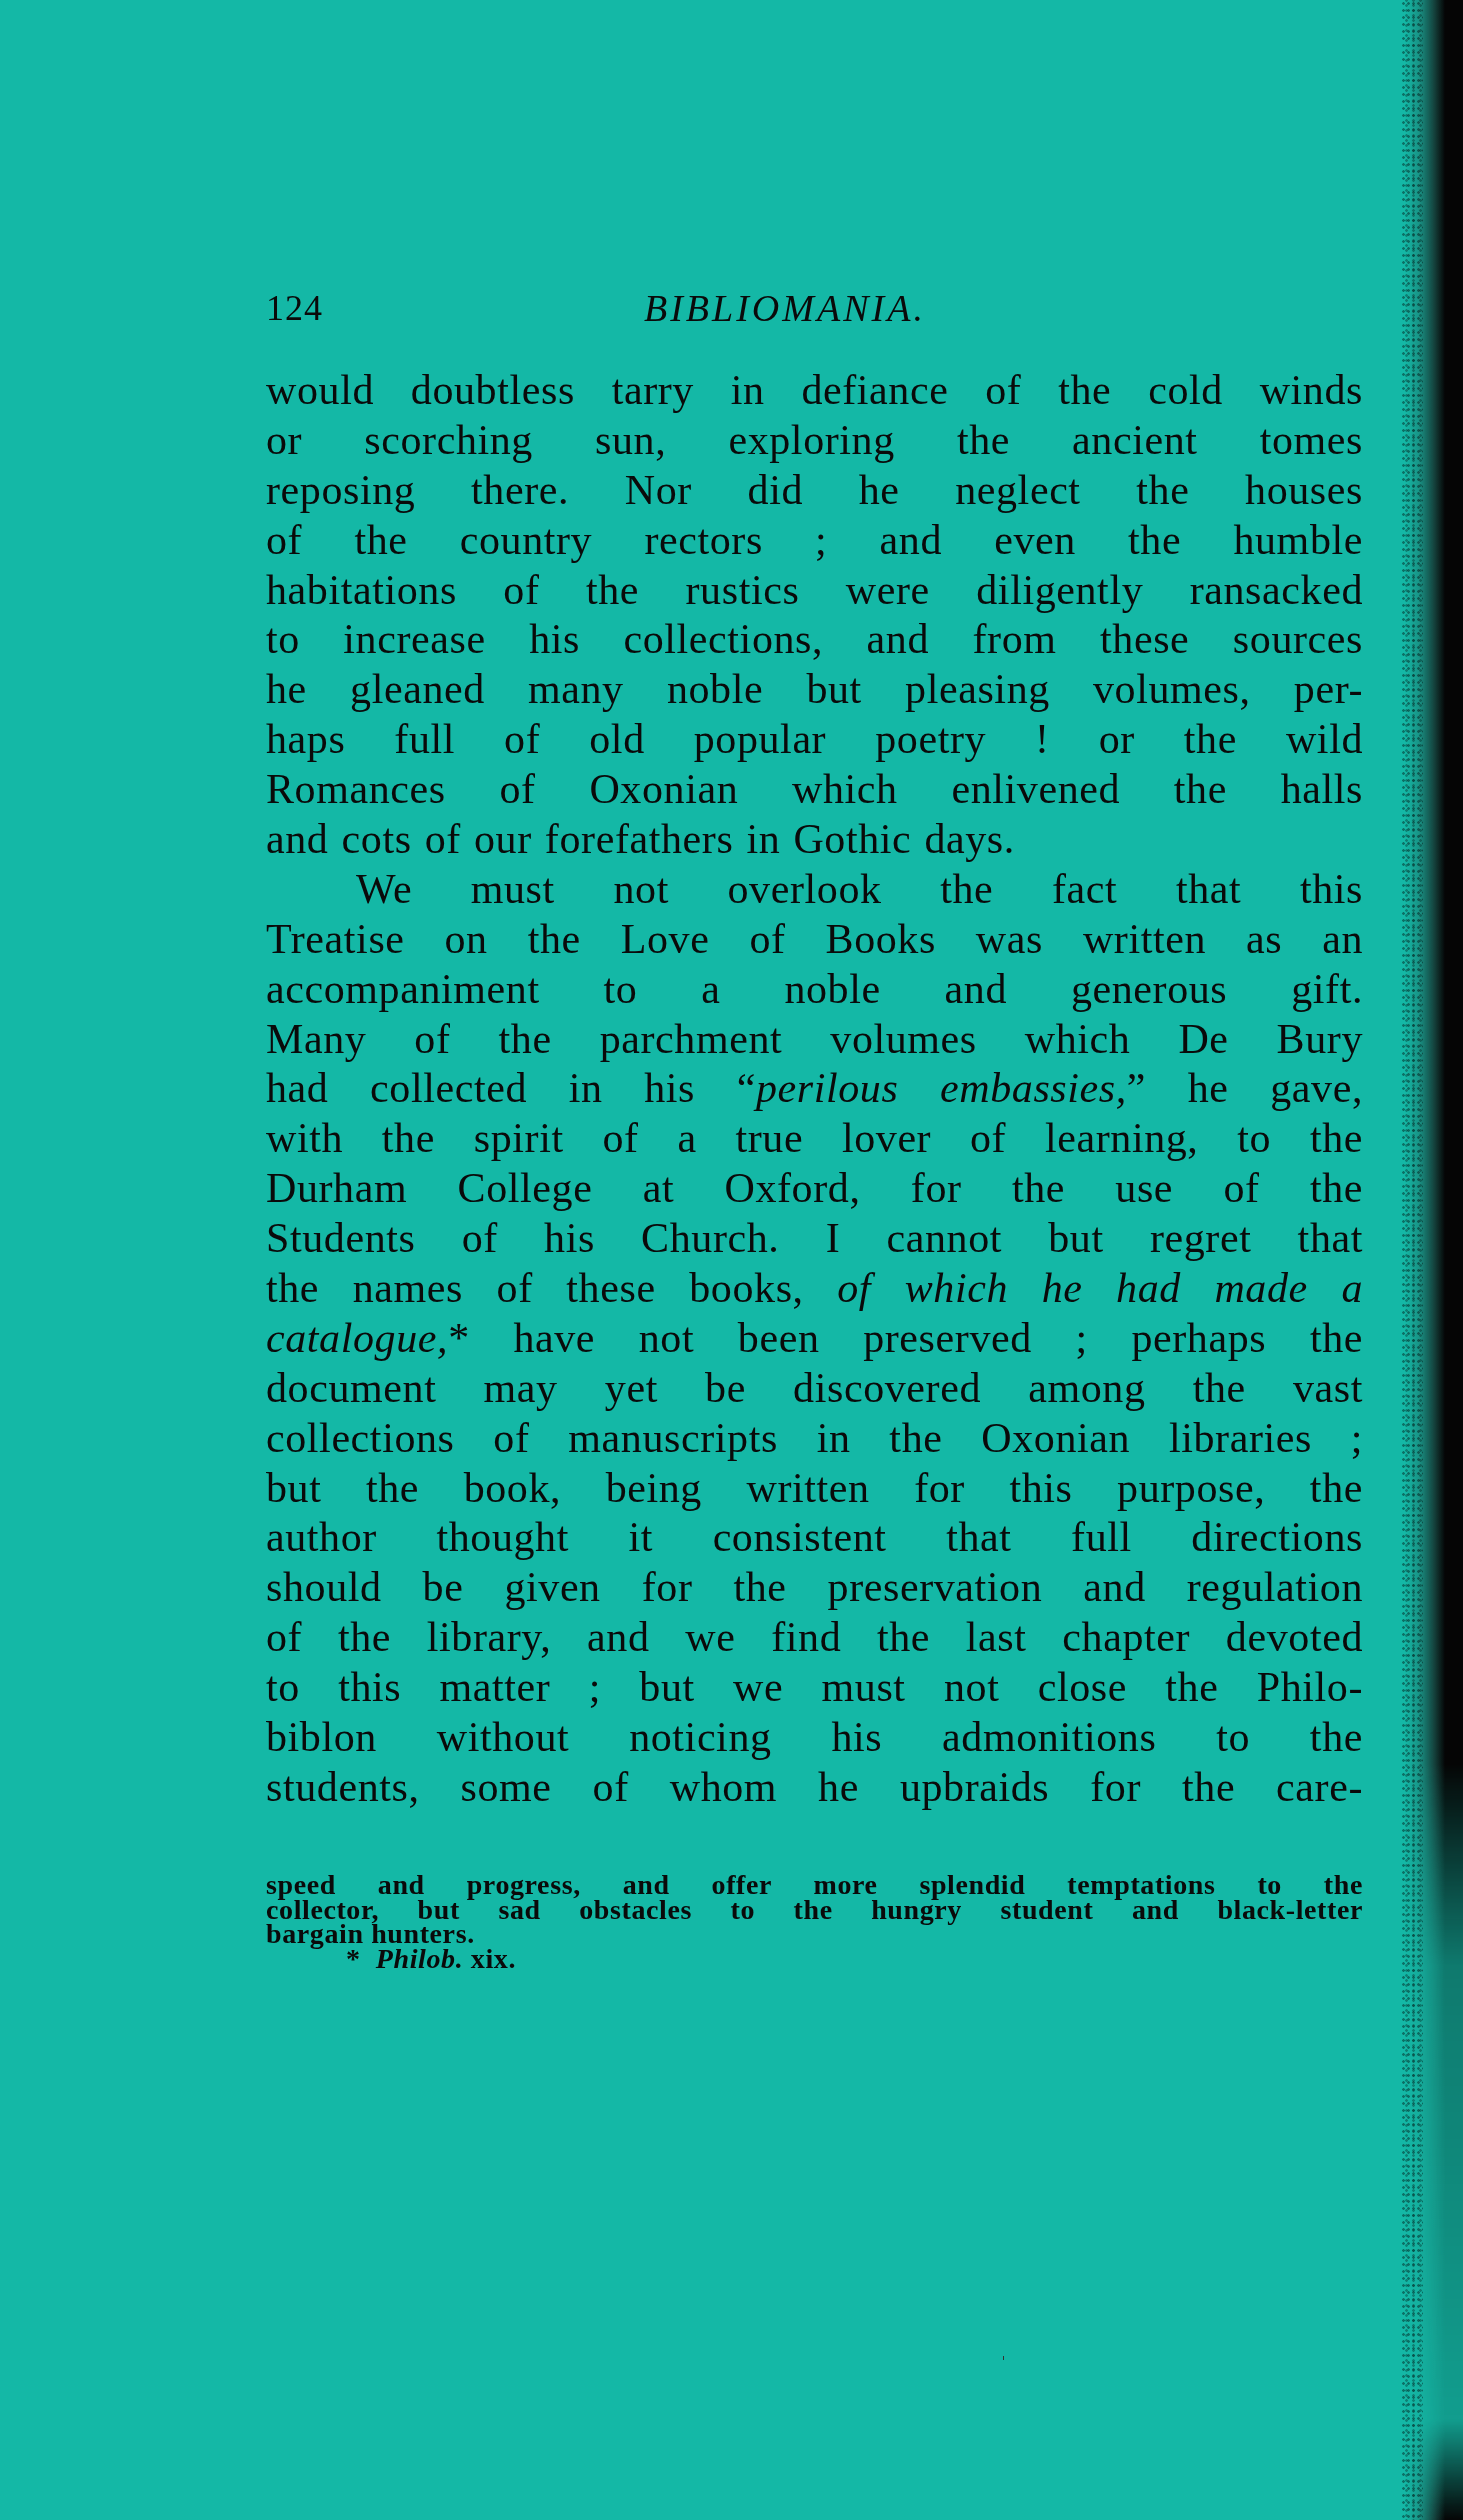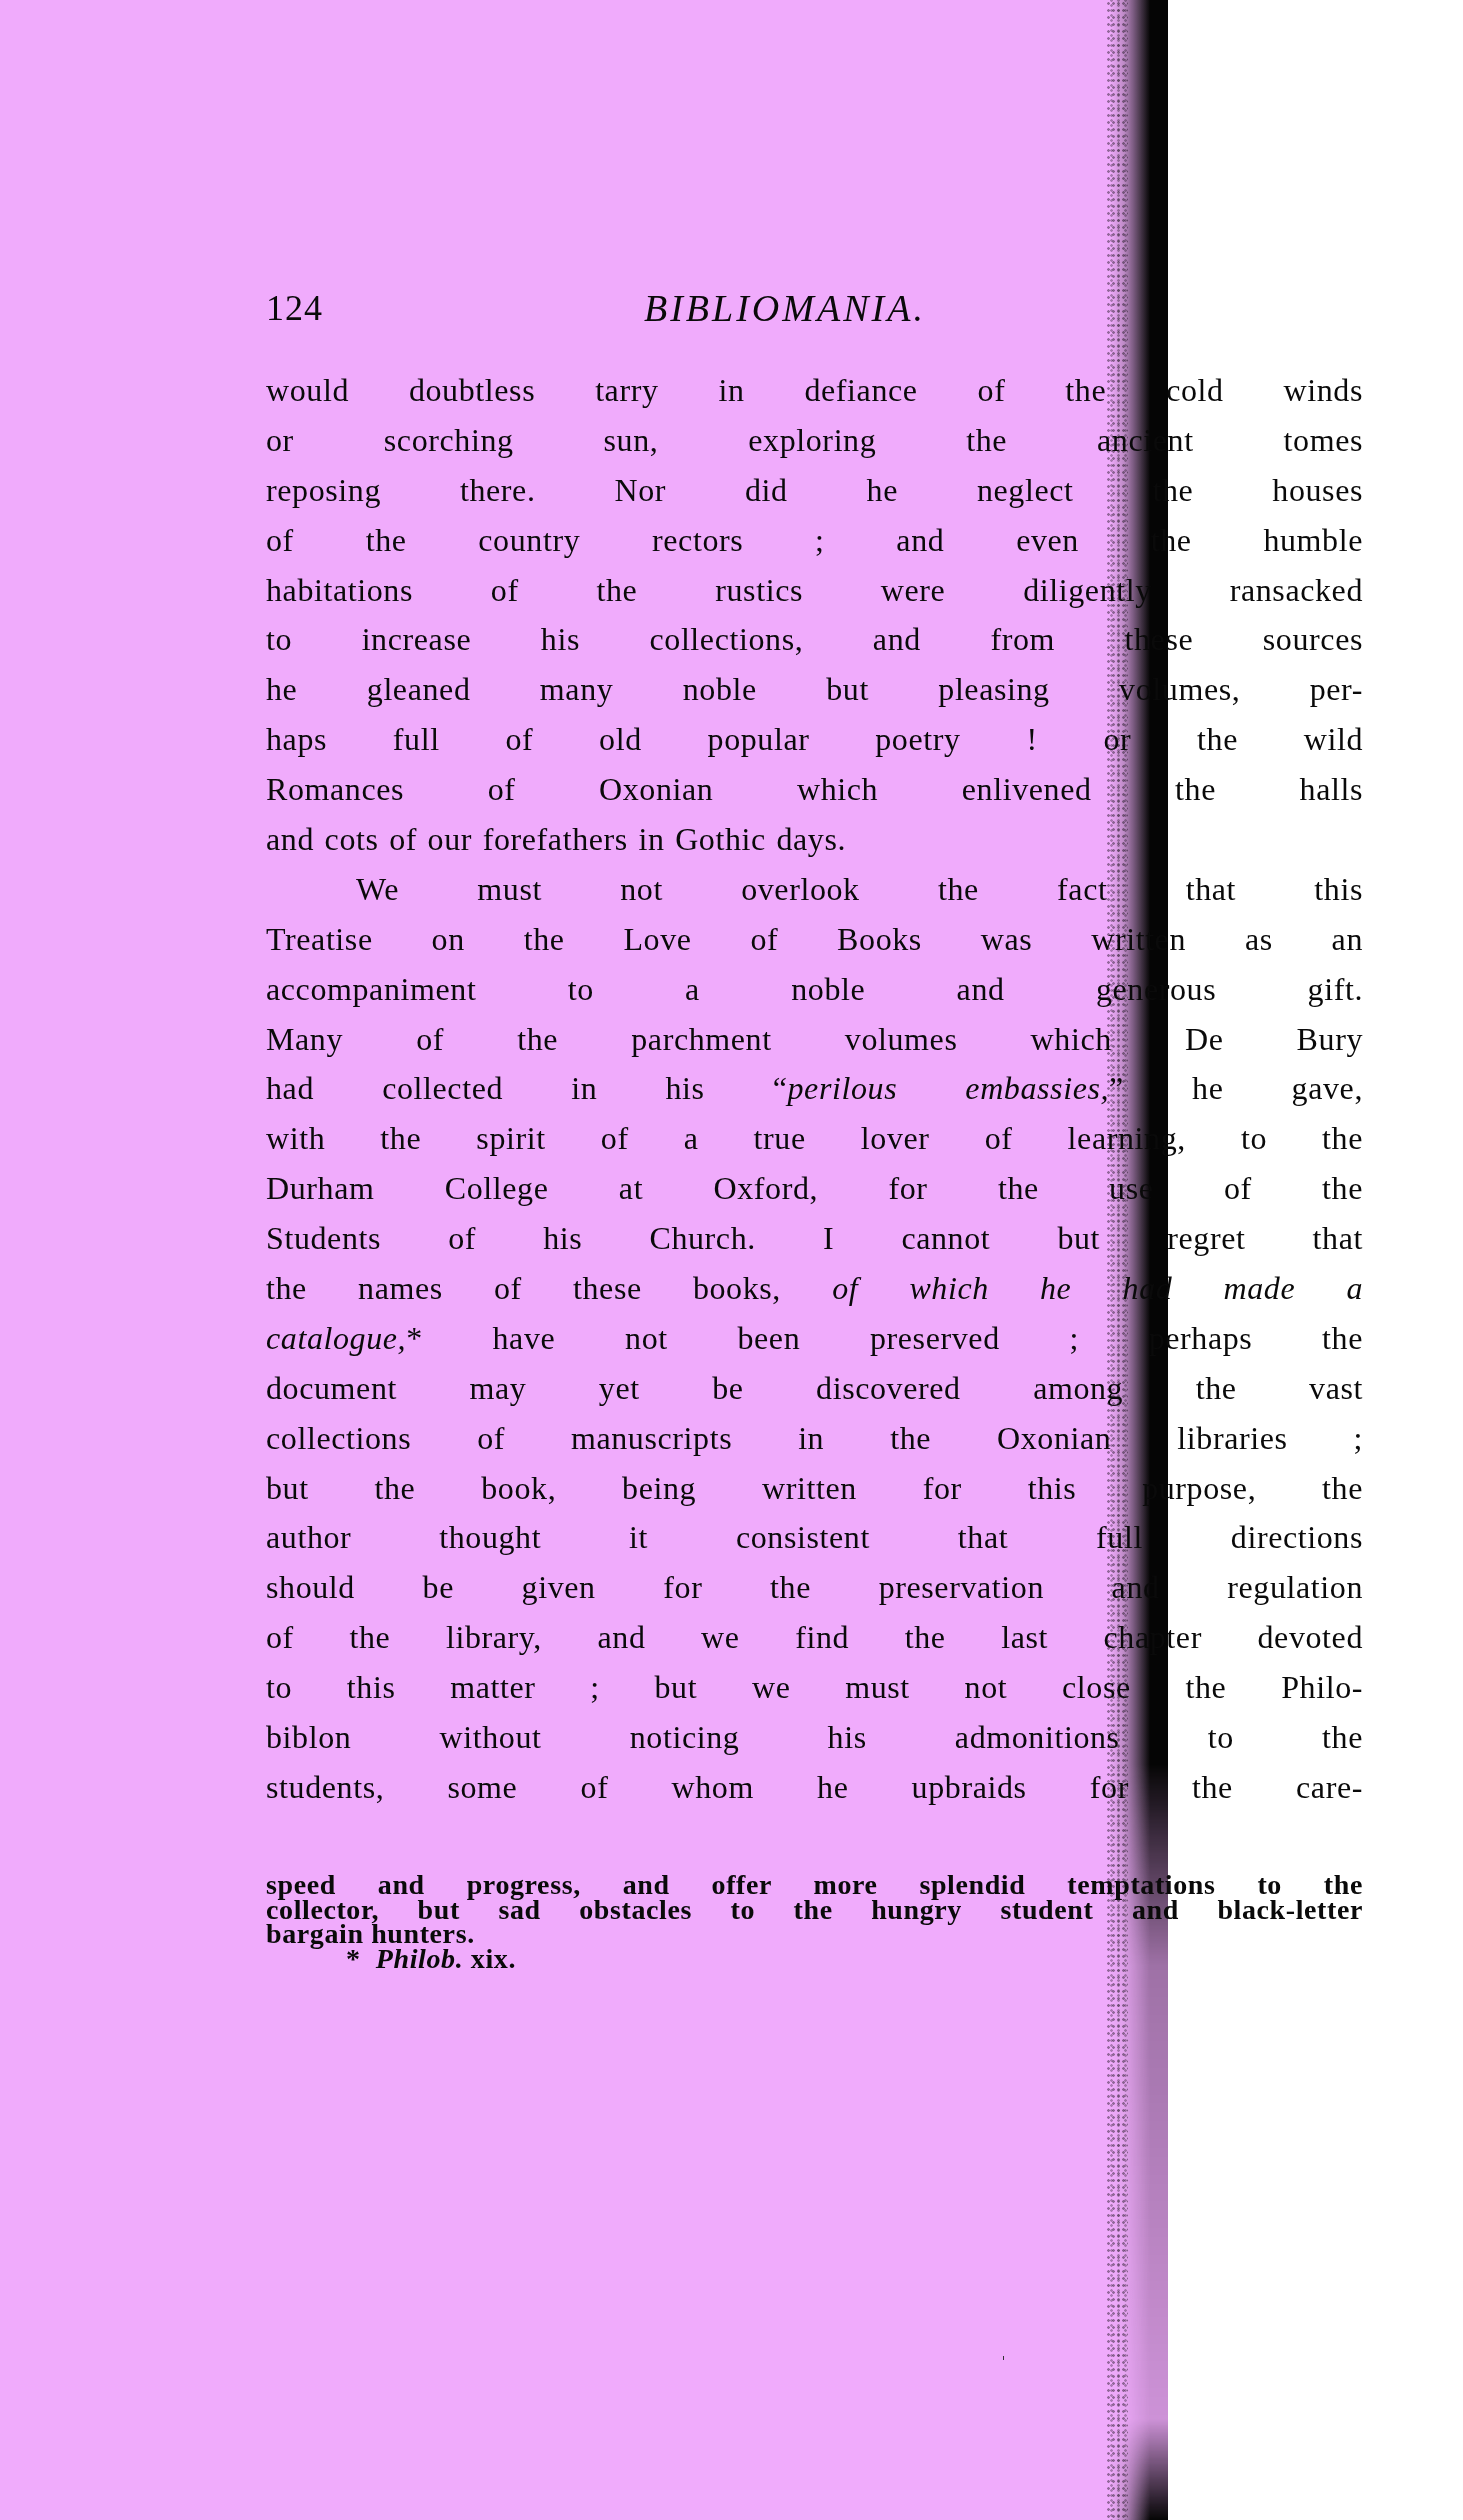--- a/index.html
+++ b/index.html
@@ -11,22 +11,22 @@
     width: 1463px;
     height: 2520px;
     position: relative;
     overflow: hidden;
     color: #0a0a0a;
     font-family: "Liberation Serif", "DejaVu Serif", serif;
   }
   .page {
     position: absolute;
     left: 0; top: 0;
-    width: 1168px; height: 2520px;
-    background: #f0abfc;
+    width: 1463px; height: 2520px;
+    background: #14b8a6;
   }
   
   .gutter {
     position: absolute;
     top: 0;
     right: 0;
     width: 58px;
     height: 2520px;
     background:
       linear-gradient(to right,
@@ -78,21 +78,21 @@
   .body-text {
     position: absolute;
     top: 366px;
     left: 266px;
     width: 1097px;
   }
   .line {
     display: block;
     height: 49.9px;
     line-height: 49.9px;
-    font-size: 32px;
+    font-size: 42px;
     text-align: justify;
     text-align-last: justify;
     white-space: nowrap;
     overflow: visible;
     letter-spacing: 0.6px;
     word-spacing: 2px;
   }
   .line.last {
     text-align-last: left;
   }

